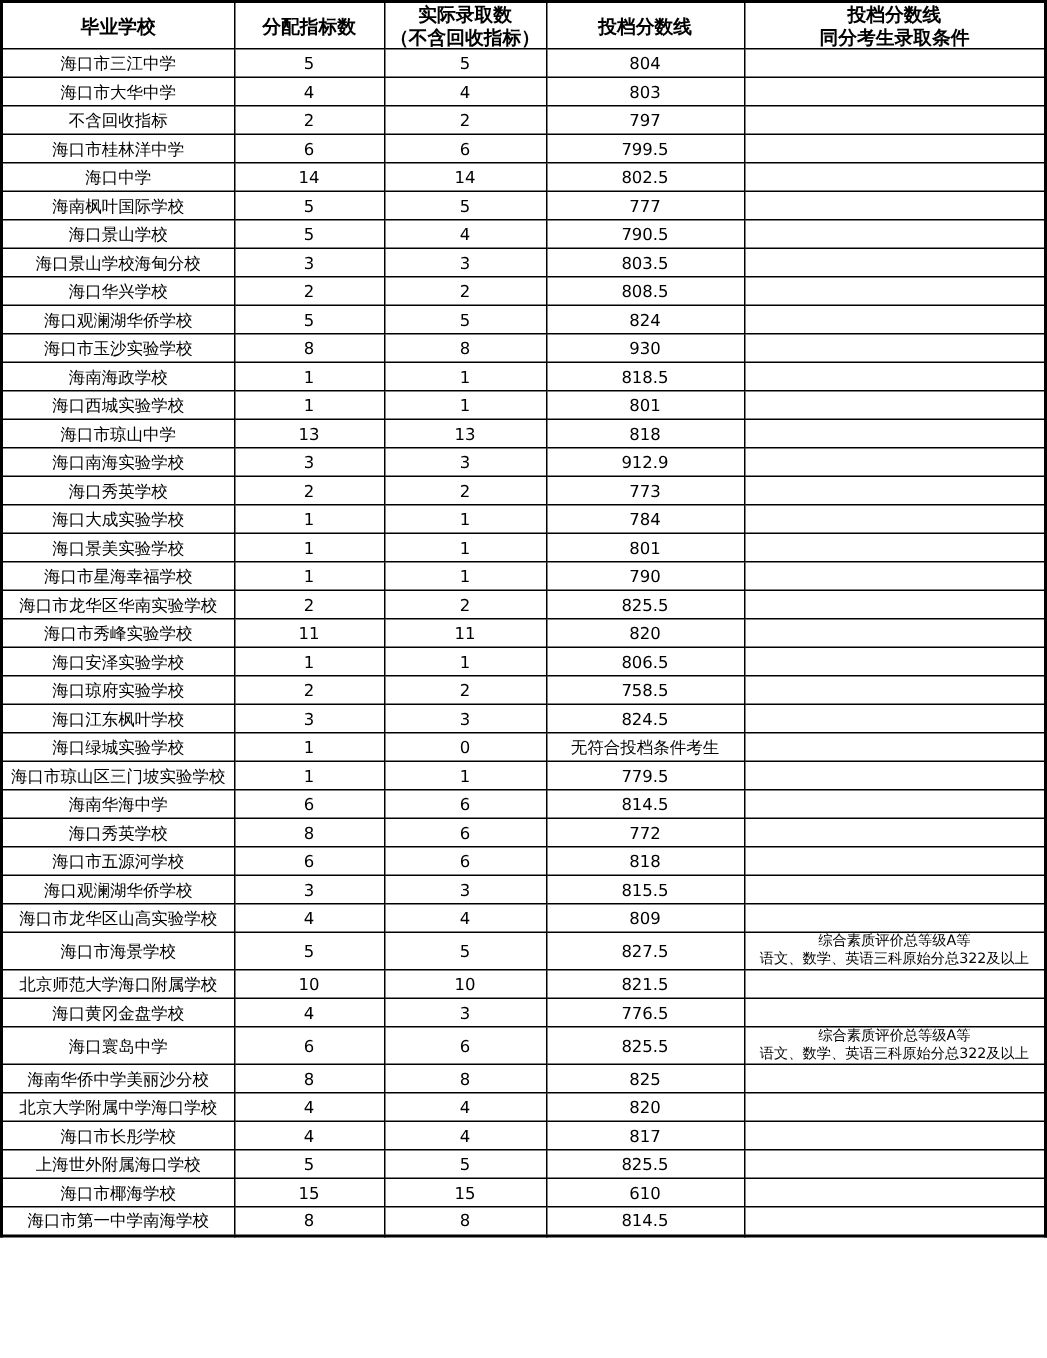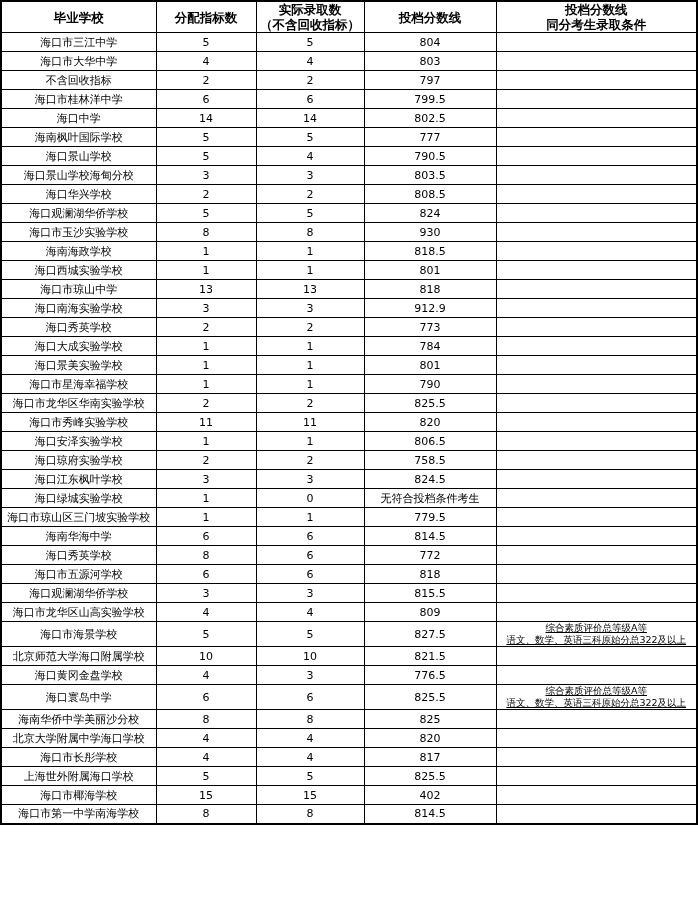--- a/index.html
+++ b/index.html
@@ -36,21 +36,20 @@
   }
   .score-table td {
     font-size: 11px;
     line-height: 13px;
     height: 19px;
     font-weight: normal;
   }
   .score-table td.cond {
     font-size: 9.5px;
     line-height: 12px;
-    text-decoration: underline;
   }
   col.c-school    { width: 155px; }
   col.c-quota     { width: 100px; }
   col.c-admitted  { width: 108px; }
   col.c-score     { width: 132px; }
   col.c-condition { width: 201px; }
 </style>
 </head>
 <body>
 
@@ -343,21 +342,21 @@
           <td>上海世外附属海口学校</td>
           <td>5</td>
           <td>5</td>
           <td>825.5</td>
           <td class="cond"></td>
         </tr>
         <tr>
           <td>海口市椰海学校</td>
           <td>15</td>
           <td>15</td>
-          <td>402</td>
+          <td>610</td>
           <td class="cond"></td>
         </tr>
         <tr>
           <td>海口市第一中学南海学校</td>
           <td>8</td>
           <td>8</td>
           <td>814.5</td>
           <td class="cond"></td>
         </tr>
       </tbody>

